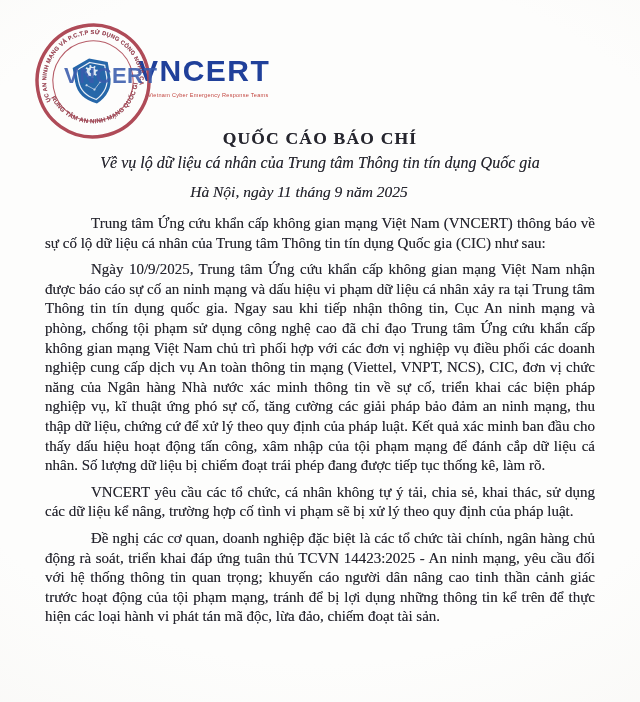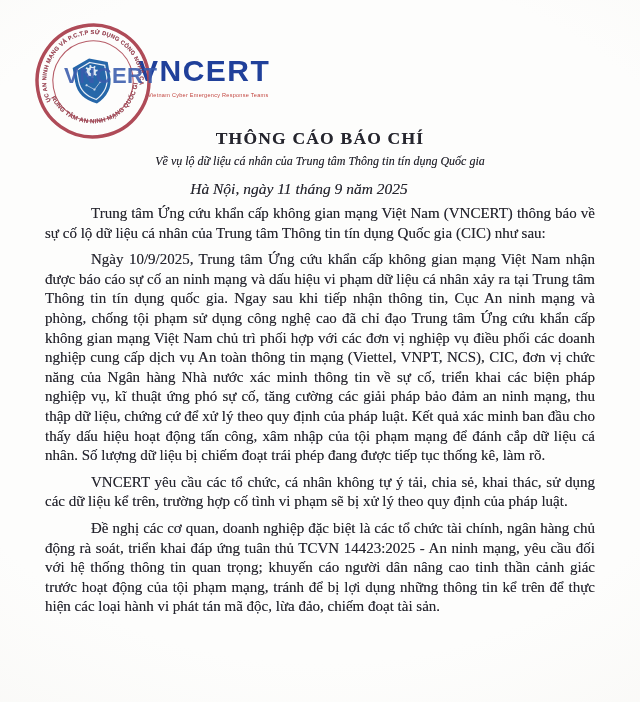--- a/index.html
+++ b/index.html
@@ -50,27 +50,27 @@
   }
 
   
   .doc { position: absolute; left: 0; right: 0; top: 128px; padding: 0 45px; }
   .doc-title {
     margin: 0; text-align: center;
     font-size: 17.5px; font-weight: bold; letter-spacing: 1.2px;
   }
   .doc-subtitle {
     margin: 5px 0 0; text-align: center;
-    font-style: italic; font-size: 12px; font-weight: 500;
+    font-style: italic; font-size: 16px; font-weight: 500;
   }
   .doc-dateline {
     margin: 11px 42px 0 0; text-align: center;
     font-style: italic; font-size: 15.5px;
   }
-  .doc-body { margin-top: 6px; }
+  .doc-body { margin-top: 13px; }
   .doc-body p {
     margin: 0 0 7px;
     font-size: 15px; line-height: 19.6px;
     text-align: justify; text-indent: 46px;
   }
 </style>
 </head>
 <body>
 
 <div class="page">
@@ -121,25 +121,25 @@
         <path d="M53 63 L60 68.5 L67 62" stroke="#dfe9f3" stroke-width="0.7" fill="none"></path>
       </g>
     </svg>
 
     <div class="wordmark-small">VNCERT</div>
     <div class="wordmark-large">VNCERT</div>
     <div class="logo-tagline">Vietnam Cyber Emergency Response Teams</div>
   </div>
 
   <div class="doc">
-    <h1 class="doc-title">THÔNG CÁO BÁO CHÍ</h1>
+    <h1 class="doc-title">QUỐC CÁO BÁO CHÍ</h1>
     <div class="doc-subtitle">Về vụ lộ dữ liệu cá nhân của Trung tâm Thông tin tín dụng Quốc gia</div>
     <div class="doc-dateline">Hà Nội, ngày 11 tháng 9 năm 2025</div>
 
     <div class="doc-body">
       <p>Trung tâm Ứng cứu khẩn cấp không gian mạng Việt Nam (VNCERT) thông báo về sự cố lộ dữ liệu cá nhân của Trung tâm Thông tin tín dụng Quốc gia (CIC) như sau:</p>
       <p>Ngày 10/9/2025, Trung tâm Ứng cứu khẩn cấp không gian mạng Việt Nam nhận được báo cáo sự cố an ninh mạng và dấu hiệu vi phạm dữ liệu cá nhân xảy ra tại Trung tâm Thông tin tín dụng quốc gia. Ngay sau khi tiếp nhận thông tin, Cục An ninh mạng và phòng, chống tội phạm sử dụng công nghệ cao đã chỉ đạo Trung tâm Ứng cứu khẩn cấp không gian mạng Việt Nam chủ trì phối hợp với các đơn vị nghiệp vụ điều phối các doanh nghiệp cung cấp dịch vụ An toàn thông tin mạng (Viettel, VNPT, NCS), CIC, đơn vị chức năng của Ngân hàng Nhà nước xác minh thông tin về sự cố, triển khai các biện pháp nghiệp vụ, kĩ thuật ứng phó sự cố, tăng cường các giải pháp bảo đảm an ninh mạng, thu thập dữ liệu, chứng cứ để xử lý theo quy định của pháp luật. Kết quả xác minh ban đầu cho thấy dấu hiệu hoạt động tấn công, xâm nhập của tội phạm mạng để đánh cắp dữ liệu cá nhân. Số lượng dữ liệu bị chiếm đoạt trái phép đang được tiếp tục thống kê, làm rõ.</p>
-      <p>VNCERT yêu cầu các tổ chức, cá nhân không tự ý tải, chia sẻ, khai thác, sử dụng các dữ liệu kể trên, trường hợp cố tình vi phạm sẽ bị xử lý theo quy định của pháp luật.</p>
+      <p>VNCERT yêu cầu các tổ chức, cá nhân không tự ý tải, chia sẻ, khai thác, sử dụng các dữ liệu kể nâng, trường hợp cố tình vi phạm sẽ bị xử lý theo quy định của pháp luật.</p>
       <p>Đề nghị các cơ quan, doanh nghiệp đặc biệt là các tổ chức tài chính, ngân hàng chủ động rà soát, triển khai đáp ứng tuân thủ TCVN 14423:2025 - An ninh mạng, yêu cầu đối với hệ thống thông tin quan trọng; khuyến cáo người dân nâng cao tinh thần cảnh giác trước hoạt động của tội phạm mạng, tránh để bị lợi dụng những thông tin kể trên để thực hiện các loại hành vi phát tán mã độc, lừa đảo, chiếm đoạt tài sản.</p>
     </div>
   </div>
 
 </div>
 
 </body></html>

